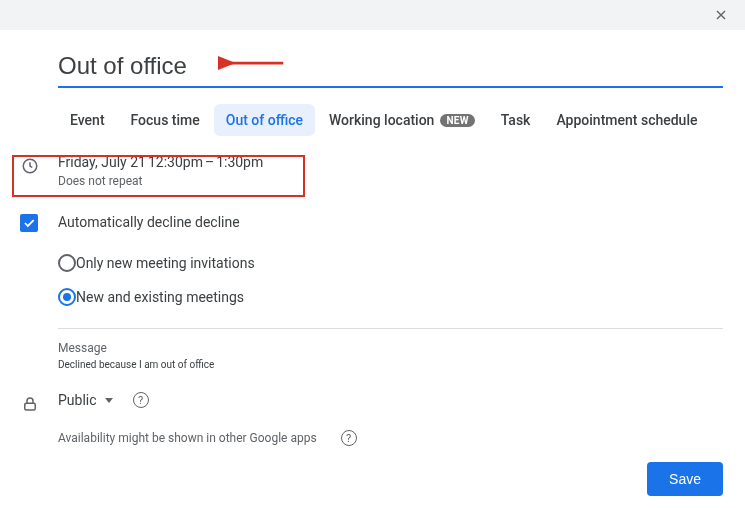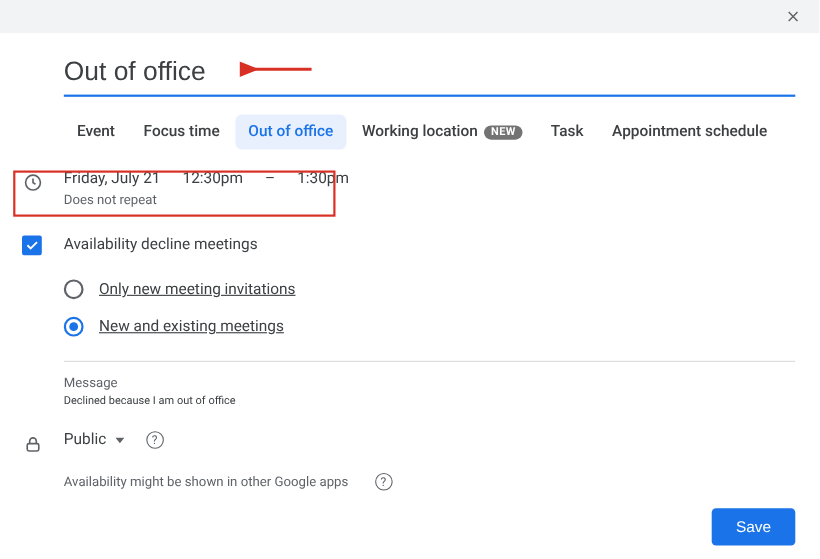--- a/index.html
+++ b/index.html
@@ -107,21 +107,21 @@
     position:absolute;
     left:12px;
     top:155px;
     width:293px;
     height:42px;
     pointer-events:none;
     z-index:5;
   }
   .dt-line {
     display:flex;
-    gap:20px;
+    gap:2px;
     font-size:14px;
     color:#3c4043;
   }
   .dt-sub {
     font-size:12px;
     color:#5f6368;
     margin-top:4px;
   }
   .cbox {
     width:18px;height:18px;
@@ -138,24 +138,22 @@
     font-size:14px;
     color:#3c4043;
   }
   .radio-group {
     margin-top:16px;
     margin-bottom:14px;
   }
   .radio-row {
     display:flex;
     align-items:center;
-    gap:14px;
     padding:8px 0;
     cursor:pointer;
-    text-decoration:underline;
   }
   .radio {
     width:18px;height:18px;
     border:2px solid #5f6368;
     border-radius:50%;
     display:flex;align-items:center;justify-content:center;
     flex-shrink:0;
   }
   .radio.sel {
     border-color:#1a73e8;
@@ -290,21 +288,21 @@
     </div>
     <div class="dt-sub">Does not repeat</div>
   </div>
 
   <div class="row" style="margin-top:26px;">
     <div class="cbox">
       <svg viewBox="0 0 24 24" fill="none" stroke="currentColor" stroke-width="3">
           <path d="M5 12l5 5L20 7"></path>
         </svg>
     </div>
-    <div class="chk-label">Availability decline meetings</div>
+    <div class="chk-label">Automatically decline decline</div>
 
     <div class="radio-group">
       <div class="radio-row">
         <div class="radio"></div>
         <div class="radio-label">Only new meeting invitations</div>
       </div>
       <div class="radio-row">
         <div class="radio sel"></div>
         <div class="radio-label">New and existing meetings</div>
       </div>

